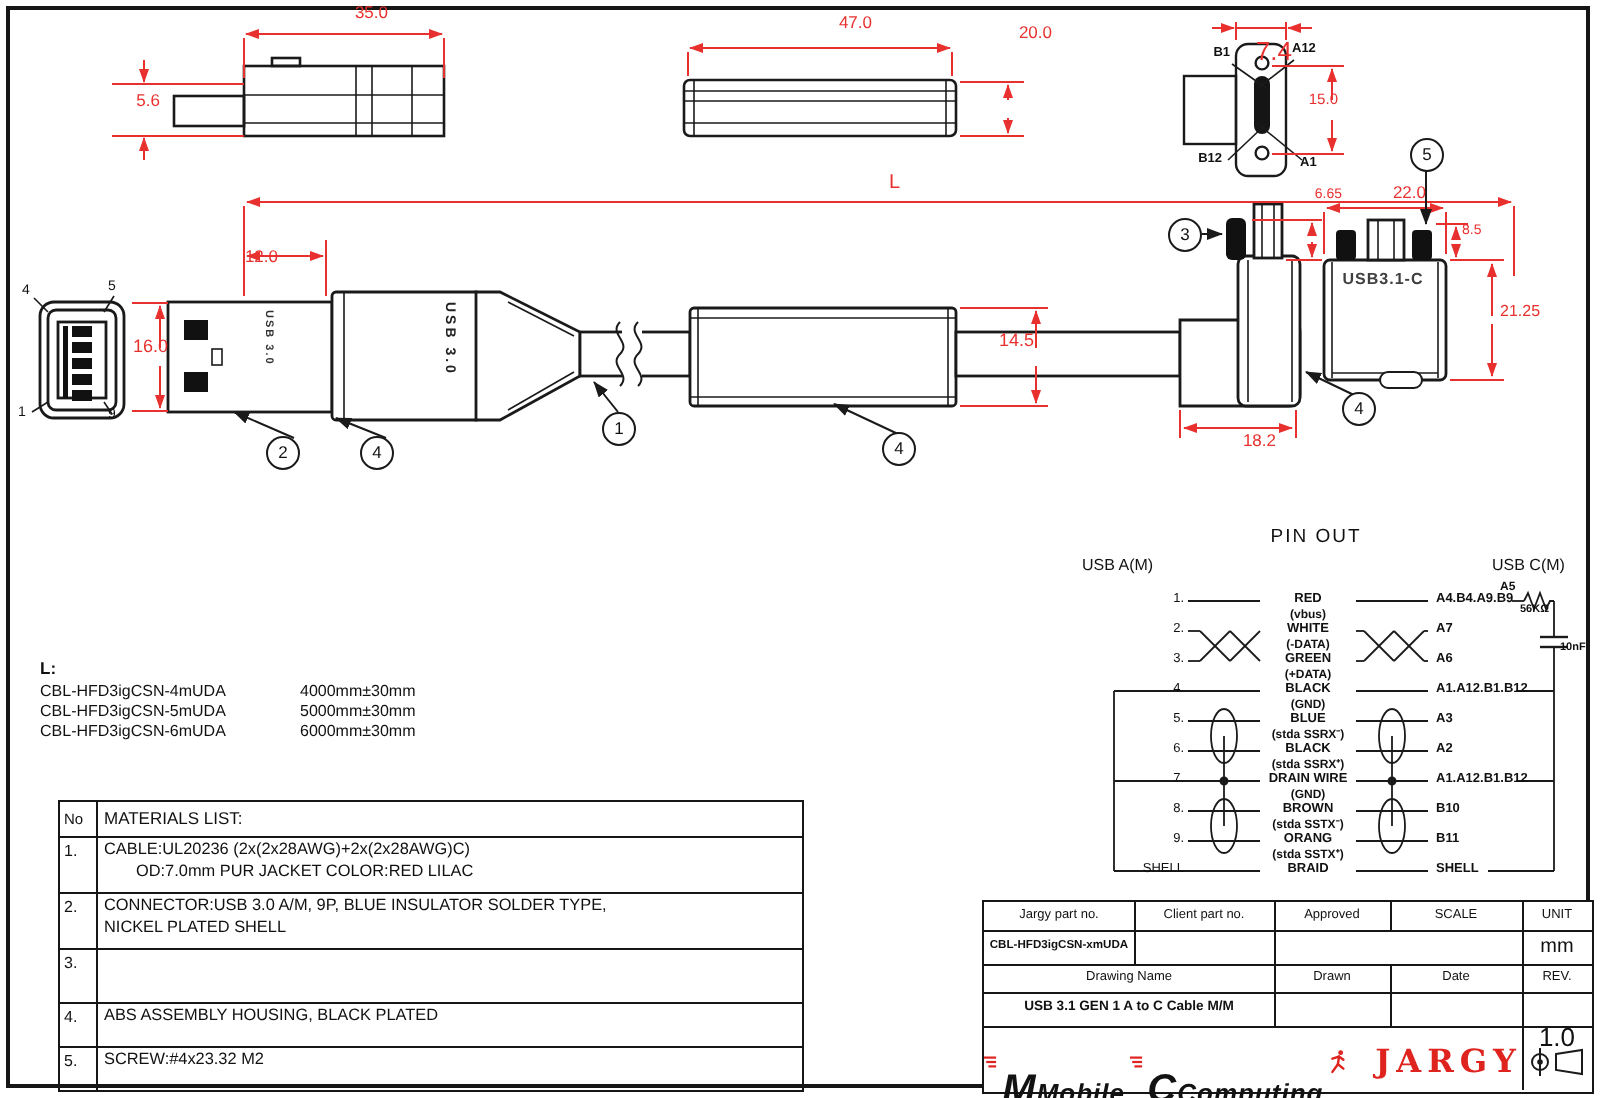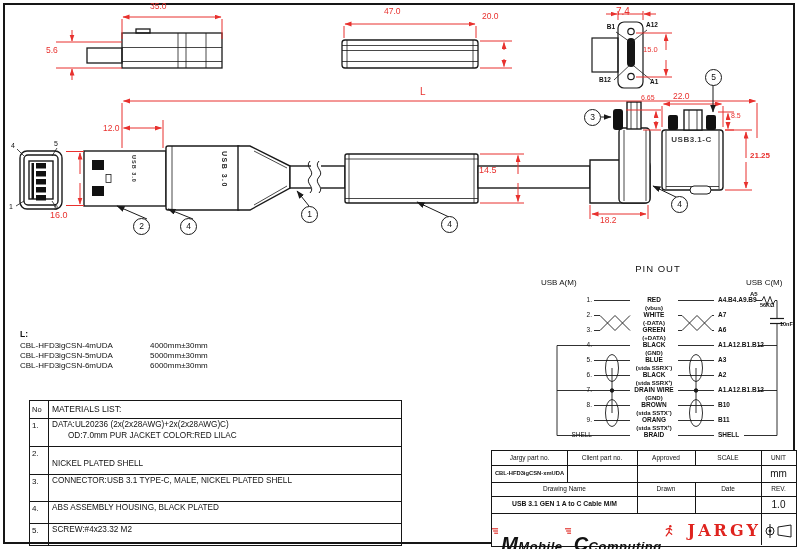--- a/index.html
+++ b/index.html
@@ -2,21 +2,21 @@
 <html><head>
 <meta charset="utf-8">
 <style>
   html,body{margin:0;padding:0;}
   body{width:800px;height:549px;position:relative;background:#fff;
        font-family:"Liberation Sans", sans-serif;color:#111;overflow:hidden;}
   .frame{position:absolute;left:3px;top:3px;width:792px;height:541px;
          border:2px solid #161616;box-sizing:border-box;}
   svg.linework{position:absolute;left:0;top:0;z-index:1;}
   .txt{position:absolute;z-index:2;line-height:1.05;white-space:nowrap;}
-  .dim{color:#e8312e;font-size:8.5px;text-align:left;}
+  .dim{color:#e8312e;font-size:8.5px;text-align:right;}
   .lbl{color:#111;font-size:7px;}
   .callout{position:absolute;z-index:3;width:15px;height:15px;border:1.3px solid #1a1a1a;
            border-radius:50%;background:#fff;font-size:8.5px;line-height:14px;
            text-align:center;color:#111;box-sizing:content-box;}
   .pin-num{font-size:6.5px;text-align:right;width:36px;}
   .wire-name{font-size:6.5px;text-align:center;width:48px;font-weight:bold;}
   .sig{font-size:6px;text-align:center;width:60px;font-weight:bold;}
   .cpin{font-size:6.5px;text-align:left;width:62px;font-weight:bold;}
   .rot90{transform:rotate(90deg);transform-origin:0 0;}
   .mat-table{position:absolute;left:5px;top:400px;width:373px;height:146px;
@@ -309,30 +309,30 @@
     <path d="M762,300.5 l2,-4 l3,8 l3,-8 l3,8 l2,-4 L777,300.5"></path>
     <line x1="770" y1="318.5" x2="784" y2="318.5" stroke-width="1.2"></line>
     <line x1="770" y1="323.5" x2="784" y2="323.5" stroke-width="1.2"></line>
   </g>
 </svg>
 
 <div class="txt dim" style="left:150px;top:2px;width:44px;">35.0</div>
 <div class="txt dim" style="left:46px;top:46px;width:34px;">5.6</div>
 <div class="txt dim" style="left:384px;top:7px;width:52px;">47.0</div>
 <div class="txt dim" style="left:482px;top:12px;width:44px;">20.0</div>
-<div class="txt dim" style="left:616px;top:7px;width:30px;font-size:10px;">7.4</div>
+<div class="txt dim" style="left:616px;top:19px;width:30px;font-size:13px;">7.4</div>
 <div class="txt dim" style="left:643px;top:46px;width:26px;font-size:7.5px;">15.0</div>
 <div class="txt dim" style="left:420px;top:87px;width:30px;font-size:10px;">L</div>
 <div class="txt dim" style="left:103px;top:124px;width:36px;">12.0</div>
-<div class="txt dim" style="left:50px;top:169px;width:34px;font-size:9px;margin-top:42px;">16.0</div>
+<div class="txt dim" style="left:50px;top:169px;width:34px;font-size:9px;">16.0</div>
 <div class="txt dim" style="left:479px;top:166px;width:38px;font-size:9px;">14.5</div>
 <div class="txt dim" style="left:641px;top:94px;width:30px;font-size:7px;">6.65</div>
 <div class="txt dim" style="left:673px;top:92px;width:40px;">22.0</div>
 <div class="txt dim" style="left:731px;top:112px;width:24px;font-size:7px;text-align:left;">8.5</div>
-<div class="txt dim" style="left:750px;top:152px;width:46px;font-size:8px;text-align:left;font-weight:bold;">21.25</div>
+<div class="txt dim" style="left:750px;top:152px;width:46px;font-size:8px;text-align:left;">21.25</div>
 <div class="txt dim" style="left:600px;top:216px;width:38px;">18.2</div>
 
 <div class="callout" style="left:301px;top:206px;">1</div>
 <div class="callout" style="left:133px;top:218px;">2</div>
 <div class="callout" style="left:180px;top:218px;">4</div>
 <div class="callout" style="left:441px;top:216px;">4</div>
 <div class="callout" style="left:584px;top:109px;">3</div>
 <div class="callout" style="left:705px;top:69px;">5</div>
 <div class="callout" style="left:671px;top:196px;">4</div>
 
@@ -419,28 +419,28 @@
   <div class="hline" style="left:0;top:17px;width:371px;"></div>
   <div class="hline" style="left:0;top:45px;width:371px;"></div>
   <div class="hline" style="left:0;top:73px;width:371px;"></div>
   <div class="hline" style="left:0;top:100px;width:371px;"></div>
   <div class="hline" style="left:0;top:122px;width:371px;"></div>
 
   <div class="mat-no" style="top:4px;font-size:7.5px;">No</div>
   <div class="mat-line" style="top:3px;font-size:8.5px;">MATERIALS LIST:</div>
 
   <div class="mat-no" style="top:20px;">1.</div>
-  <div class="mat-line" style="top:19px;">DATA:UL20236 (2x(2x28AWG)+2x(2x28AWG)C)</div>
+  <div class="mat-line" style="top:19px;">CABLE:UL20236 (2x(2x28AWG)+2x(2x28AWG)C)</div>
   <div class="mat-line" style="top:30px;padding-left:16px;">OD:7.0mm  PUR JACKET COLOR:RED LILAC</div>
 
   <div class="mat-no" style="top:48px;">2.</div>
+  <div class="mat-line" style="top:47px;">CONNECTOR:USB 3.0 A/M, 9P, BLUE INSULATOR SOLDER TYPE,</div>
   <div class="mat-line" style="top:58px;">NICKEL PLATED SHELL</div>
 
   <div class="mat-no" style="top:76px;">3.</div>
-  <div class="mat-line" style="top:75px;">CONNECTOR:USB 3.1 TYPE-C, MALE, NICKEL PLATED SHELL</div>
 
   <div class="mat-no" style="top:103px;">4.</div>
   <div class="mat-line" style="top:102px;">ABS ASSEMBLY HOUSING, BLACK PLATED</div>
 
   <div class="mat-no" style="top:125px;">5.</div>
   <div class="mat-line" style="top:124px;">SCREW:#4x23.32 M2</div>
 </div>
 
 <div class="tb">
   <div class="hline" style="left:0;top:14px;width:304px;"></div>
@@ -461,21 +461,21 @@
 
   <div class="tb-lab" style="left:0;top:19px;width:75px;font-size:5.8px;font-weight:bold;">CBL-HFD3igCSN-xmUDA</div>
   <div class="tb-lab" style="left:269px;top:17px;width:35px;font-size:10px;">mm</div>
 
   <div class="tb-lab" style="left:0;top:34px;width:145px;">Drawing Name</div>
   <div class="tb-lab" style="left:145px;top:34px;width:58px;">Drawn</div>
   <div class="tb-lab" style="left:203px;top:34px;width:66px;">Date</div>
   <div class="tb-lab" style="left:269px;top:34px;width:35px;">REV.</div>
 
   <div class="tb-lab" style="left:0;top:49px;width:145px;font-size:6.8px;font-weight:bold;">USB 3.1 GEN 1 A to C Cable M/M</div>
-  <div class="tb-lab" style="left:269px;top:48px;width:35px;font-size:10px;">1.0</div>
+  <div class="tb-lab" style="left:269px;top:60px;width:35px;font-size:13px;">1.0</div>
 
   <div class="logo-row">
     <svg width="13" height="12" viewBox="0 0 13 12">
       <g stroke="#df231e" stroke-width="2" fill="none">
         <path d="M0,2 H11"></path>
           <path d="M2,6 H11"></path>
           <path d="M4,10 H11"></path>
       </g>
     </svg>
     <span class="brand-black"><span class="brand-cap">M</span><span>Mobile</span></span>

